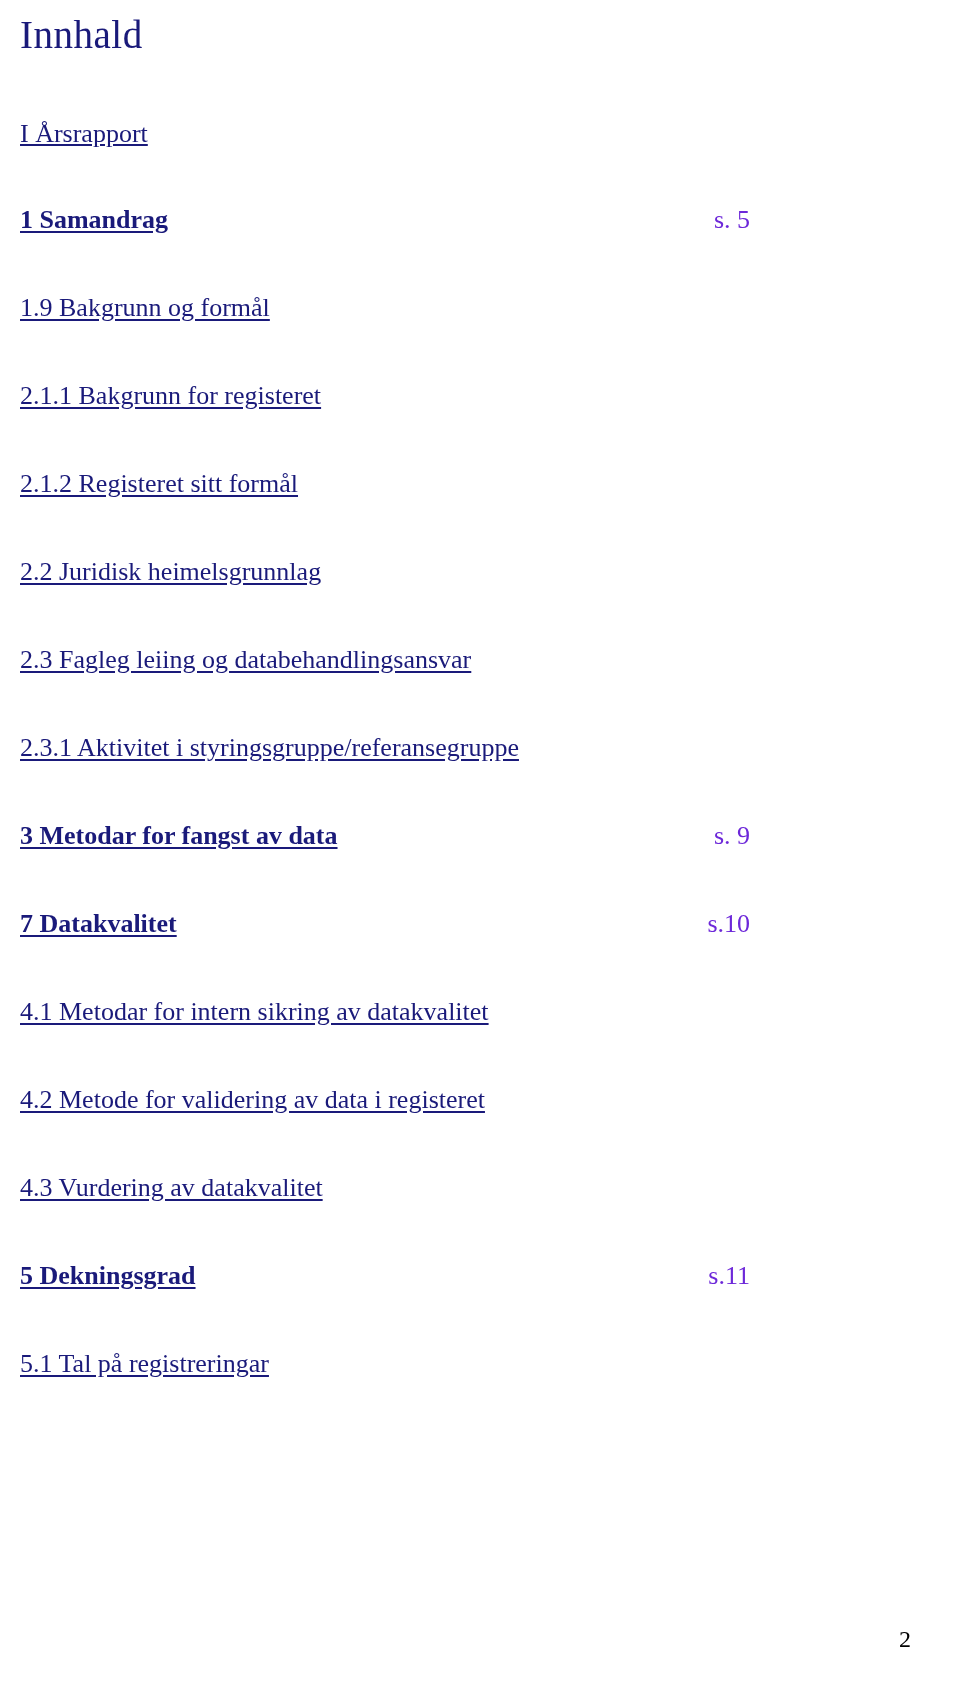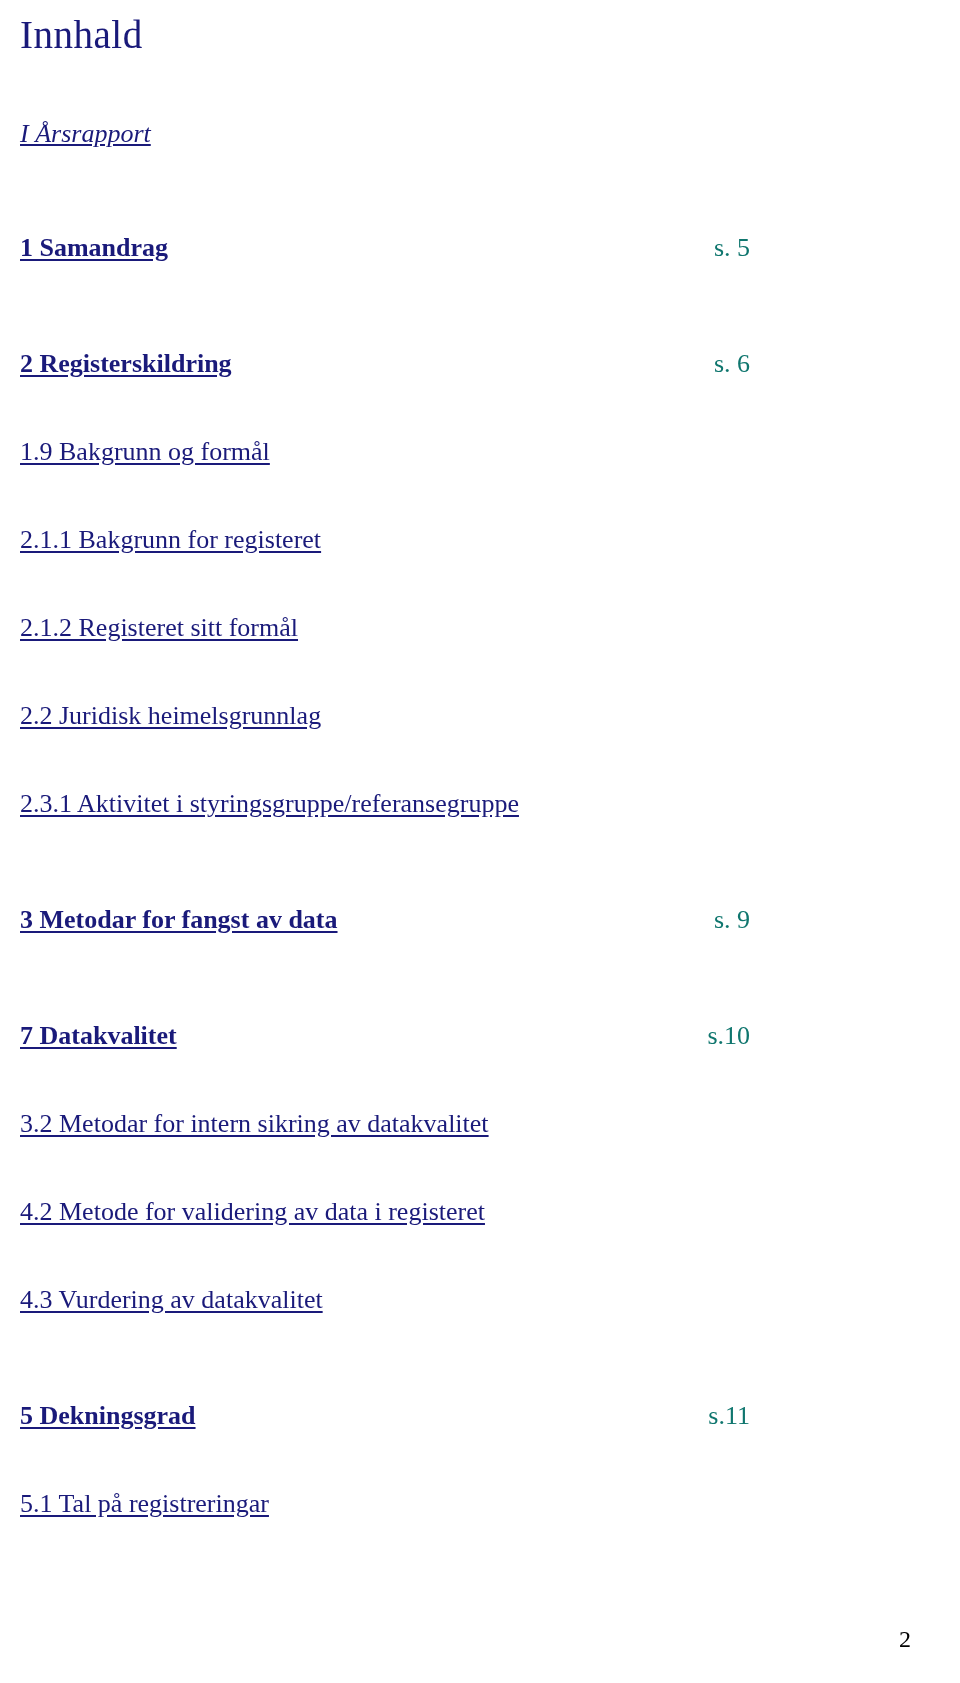--- a/index.html
+++ b/index.html
@@ -26,21 +26,20 @@
     font-weight: 400;
     margin-bottom: 62px;
     letter-spacing: 0.5px;
   }
   .part-heading {
     font-size: 26px;
     color: #1a1a7a;
     font-weight: 400;
     margin-bottom: 56px;
     text-decoration: underline;
-    font-style: italic;
   }
   .row {
     display: flex;
     justify-content: space-between;
     align-items: baseline;
     margin-bottom: 58px;
   }
   .row.no-page {
     justify-content: flex-start;
   }
@@ -50,24 +49,23 @@
     text-decoration: underline;
     text-underline-offset: 3px;
     white-space: nowrap;
   }
   .entry.bold {
     font-weight: 700;
     text-decoration: underline;
   }
   .pagecol {
     font-size: 26px;
-    color: #0f766e;
+    color: #6d28d9;
     white-space: nowrap;
     padding-right: 10px;
-    margin-top: 28px;
   }
   .pagenum {
     position: absolute;
     bottom: 30px;
     right: 40px;
     font-size: 24px;
     color: #000;
   }
 </style>
 </head>
@@ -78,49 +76,48 @@
 
     <h1 class="title">Innhald</h1>
 
     <div class="part-heading">I  Årsrapport</div>
 
     <div id="toc-list">
         <div class="row">
           <span class="entry bold">1 Samandrag</span>
           <span class="pagecol">s. 5</span>
         </div>
-        <div class="row">
-          <span class="entry bold">2 Registerskildring</span>
-          <span class="pagecol">s. 6</span>
-        </div>
         <div class="row no-page">
           <span class="entry">1.9 Bakgrunn og formål</span>
         </div>
         <div class="row no-page">
           <span class="entry">2.1.1 Bakgrunn for registeret</span>
         </div>
         <div class="row no-page">
           <span class="entry">2.1.2 Registeret sitt formål</span>
         </div>
         <div class="row no-page">
           <span class="entry">2.2 Juridisk heimelsgrunnlag</span>
         </div>
         <div class="row no-page">
+          <span class="entry">2.3 Fagleg leiing og databehandlingsansvar</span>
+        </div>
+        <div class="row no-page">
           <span class="entry">2.3.1 Aktivitet i styringsgruppe/referansegruppe</span>
         </div>
         <div class="row">
           <span class="entry bold">3 Metodar for fangst av data</span>
           <span class="pagecol">s. 9</span>
         </div>
         <div class="row">
           <span class="entry bold">7 Datakvalitet</span>
           <span class="pagecol">s.10</span>
         </div>
         <div class="row no-page">
-          <span class="entry">3.2 Metodar for intern sikring av datakvalitet</span>
+          <span class="entry">4.1 Metodar for intern sikring av datakvalitet</span>
         </div>
         <div class="row no-page">
           <span class="entry">4.2 Metode for validering av data i registeret</span>
         </div>
         <div class="row no-page">
           <span class="entry">4.3 Vurdering av datakvalitet</span>
         </div>
         <div class="row">
           <span class="entry bold">5 Dekningsgrad</span>
           <span class="pagecol">s.11</span>

